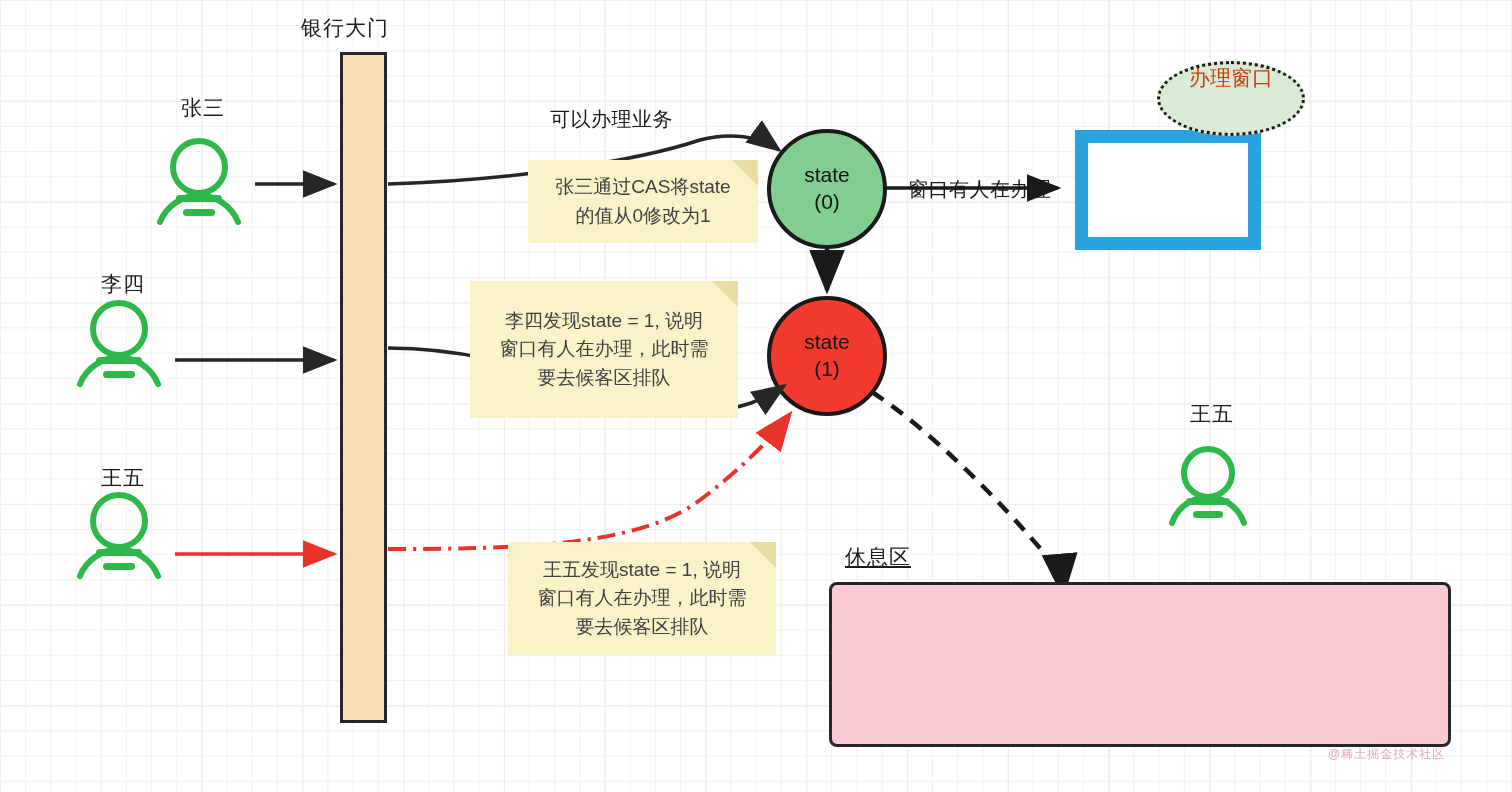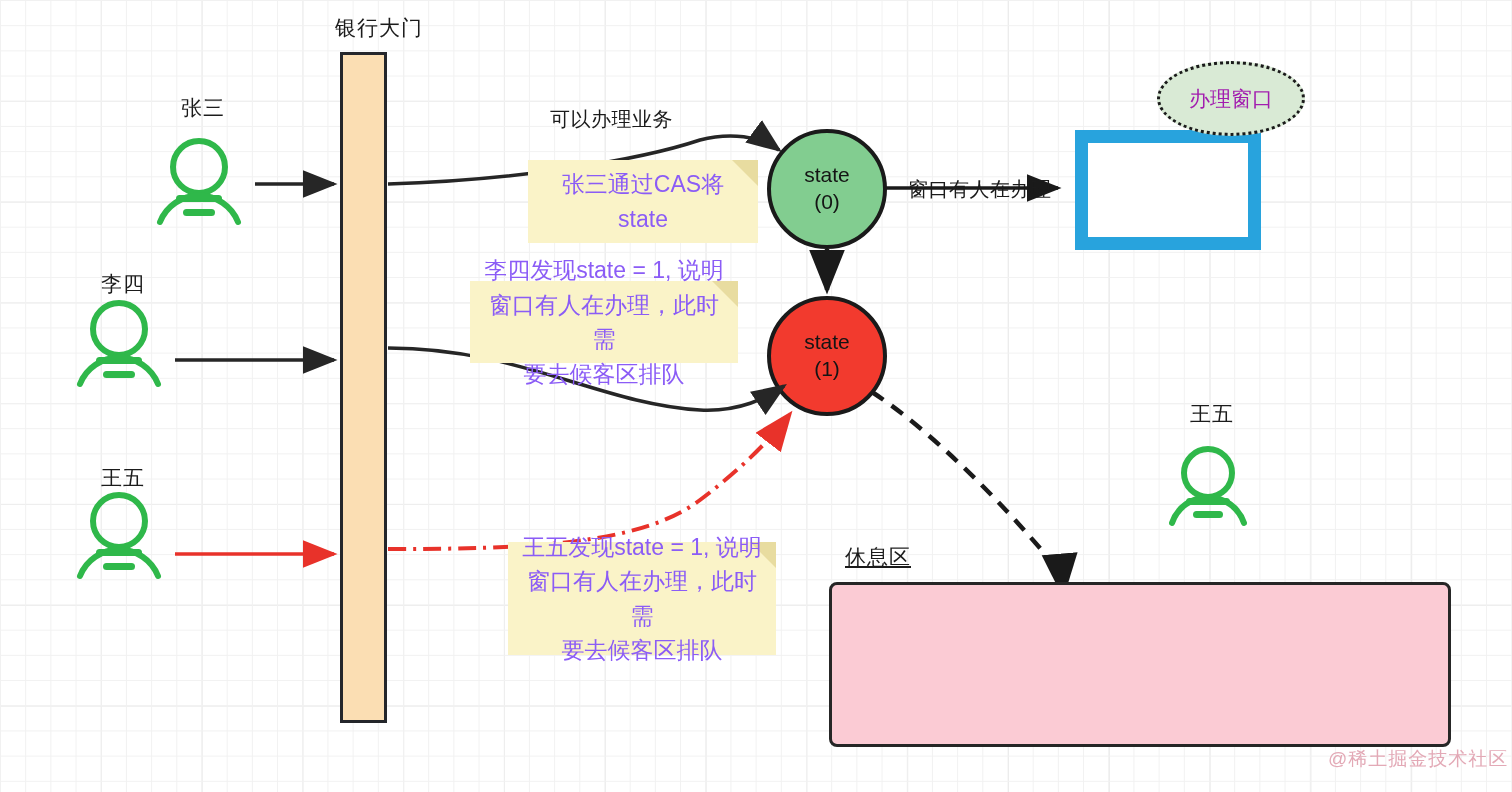--- a/index.html
+++ b/index.html
@@ -51,22 +51,22 @@
     position: absolute;
     text-align: center;
     font-size: 21px;
     color: #141414;
     line-height: 1.28;
     pointer-events: none;
   }
   .note {
     position: absolute;
     background: #faf3c8;
-    color: #8b5cf6;
-    font-size: 23px;
+    color: #404040;
+    font-size: 19px;
     line-height: 1.5;
     text-align: center;
     display: flex;
     align-items: center;
     justify-content: center;
     box-sizing: border-box;
     padding: 6px 10px 6px 10px;
   }
   .note .fold {
     position: absolute;
@@ -75,24 +75,24 @@
     border-top: 26px solid #e8dca0;
     border-left: 26px solid transparent;
   }
   .note-text { position: relative; z-index: 2; }
   .bubble {
     position: absolute;
     background: #d9ead5;
     border: 3px dotted #1a1a1a;
     border-radius: 50%;
     display: flex;
-    align-items: center;
+    align-items: flex-start;
     justify-content: center;
     font-size: 21px;
-    color: #a21caf;
+    color: #c2410c;
     box-sizing: border-box;
   }
   .door-bar {
     position: absolute;
     background: #fbdeb3;
     border: 3px solid #24262b;
     box-sizing: border-box;
   }
   .rest-box {
     position: absolute;
@@ -102,21 +102,21 @@
     box-sizing: border-box;
   }
   .teller-box {
     position: absolute;
     border: 13px solid #28a3dd;
     background: #ffffff;
     box-sizing: border-box;
   }
   .watermark {
     position: absolute;
-    font-size: 19px;
+    font-size: 12px;
     color: #e3a9b6;
     letter-spacing: 1px;
     white-space: nowrap;
   }
   .head-label { position: absolute; font-size: 21px; color: #1b1b1b; }
 </style>
 </head>
 <body>
 
 <div id="canvas">
@@ -200,21 +200,21 @@
     <line x1="1017" y1="703" x2="935" y2="703" stroke="#262626" stroke-width="4" marker-end="url(#arrowBlack)"></line>
 
     <g>
       <ellipse cx="1168" cy="170" rx="26" ry="24" fill="#28a3dd"></ellipse>
       <path d="M1115,236 C 1115,200 1140,186 1168,186 C 1196,186 1221,200 1221,236 Z" fill="#28a3dd"></path>
       <path d="M1168,186 L1160,200 L1168,236 L1176,200 Z" fill="#ffffff"></path>
     </g>
   </svg>
 
   <div class="door-bar" style="left:340px; top:52px; width:47px; height:671px;"></div>
-  <div class="lbl door-label" style="left:335px; top:16px;font-family:Liberation Serif, serif;">银行大门</div>
+  <div class="lbl door-label" style="left:301px; top:16px;font-family:Liberation Serif, serif;">银行大门</div>
 
   <div class="lbl name-label" style="left:181px; top:96px;">张三</div>
   <div class="lbl name-label" style="left:101px; top:272px;">李四</div>
   <div class="lbl name-label" style="left:101px; top:466px;">王五</div>
   <div class="lbl name-label" style="left:1190px; top:402px;">王五</div>
   <div class="head-label" style="left:866px; top:726px;">head</div>
   <div class="lbl name-label" style="left:1029px; top:722px;">李四</div>
 
   <div class="lbl edge-label" style="left:550px; top:108px;">可以办理业务</div>
   <div class="lbl edge-label" style="left:908px; top:178px;">窗口有人在办理</div>
@@ -225,24 +225,25 @@
   </div>
   <div class="state-text" style="left:777px; top:329px; width:100px;">
     <div>state</div>
     <div>(1)</div>
   </div>
 
   <div class="note" style="left:528px; top:160px; width:230px; height:83px;">
     <span class="fold"></span>
     <div class="note-text">
       <div>张三通过CAS将state</div>
+      <div>的值从0修改为1</div>
     </div>
   </div>
 
-  <div class="note" style="left:470px; top:281px; width:268px; height:82px;">
+  <div class="note" style="left:470px; top:281px; width:268px; height:137px;">
     <span class="fold"></span>
     <div class="note-text">
       <div>李四发现state = 1, 说明</div>
       <div>窗口有人在办理，此时需</div>
       <div>要去候客区排队</div>
     </div>
   </div>
 
   <div class="note" style="left:508px; top:542px; width:268px; height:113px;">
     <span class="fold"></span>

